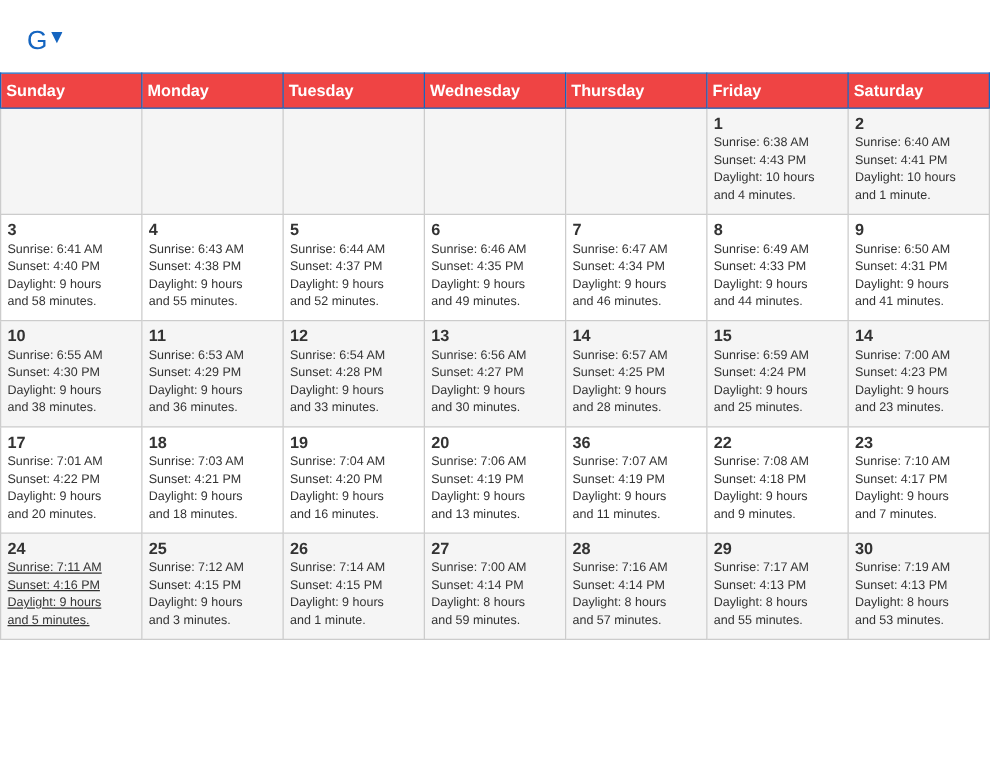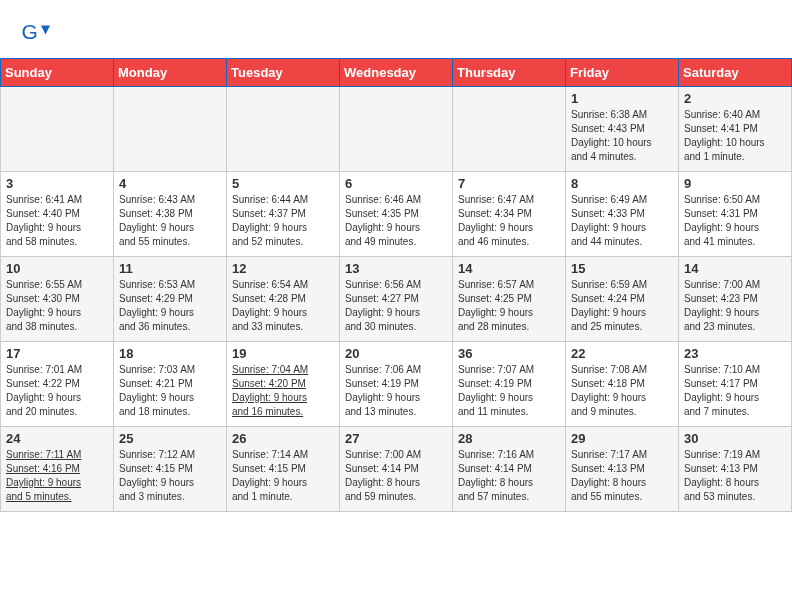--- a/index.html
+++ b/index.html
@@ -258,21 +258,21 @@
         </td>
         <td>
           <span class="day-num">18</span>
           <div class="day-info" style="white-space: pre-line;">Sunrise: 7:03 AM
 Sunset: 4:21 PM
 Daylight: 9 hours
 and 18 minutes.</div>
         </td>
         <td>
           <span class="day-num">19</span>
-          <div class="day-info" style="white-space: pre-line; text-decoration: underline;">Sunrise: 7:04 AM
+          <div class="day-info" style="white-space: pre-line;">Sunrise: 7:04 AM
 Sunset: 4:20 PM
 Daylight: 9 hours
 and 16 minutes.</div>
         </td>
         <td>
           <span class="day-num">20</span>
           <div class="day-info" style="white-space: pre-line;">Sunrise: 7:06 AM
 Sunset: 4:19 PM
 Daylight: 9 hours
 and 13 minutes.</div>

